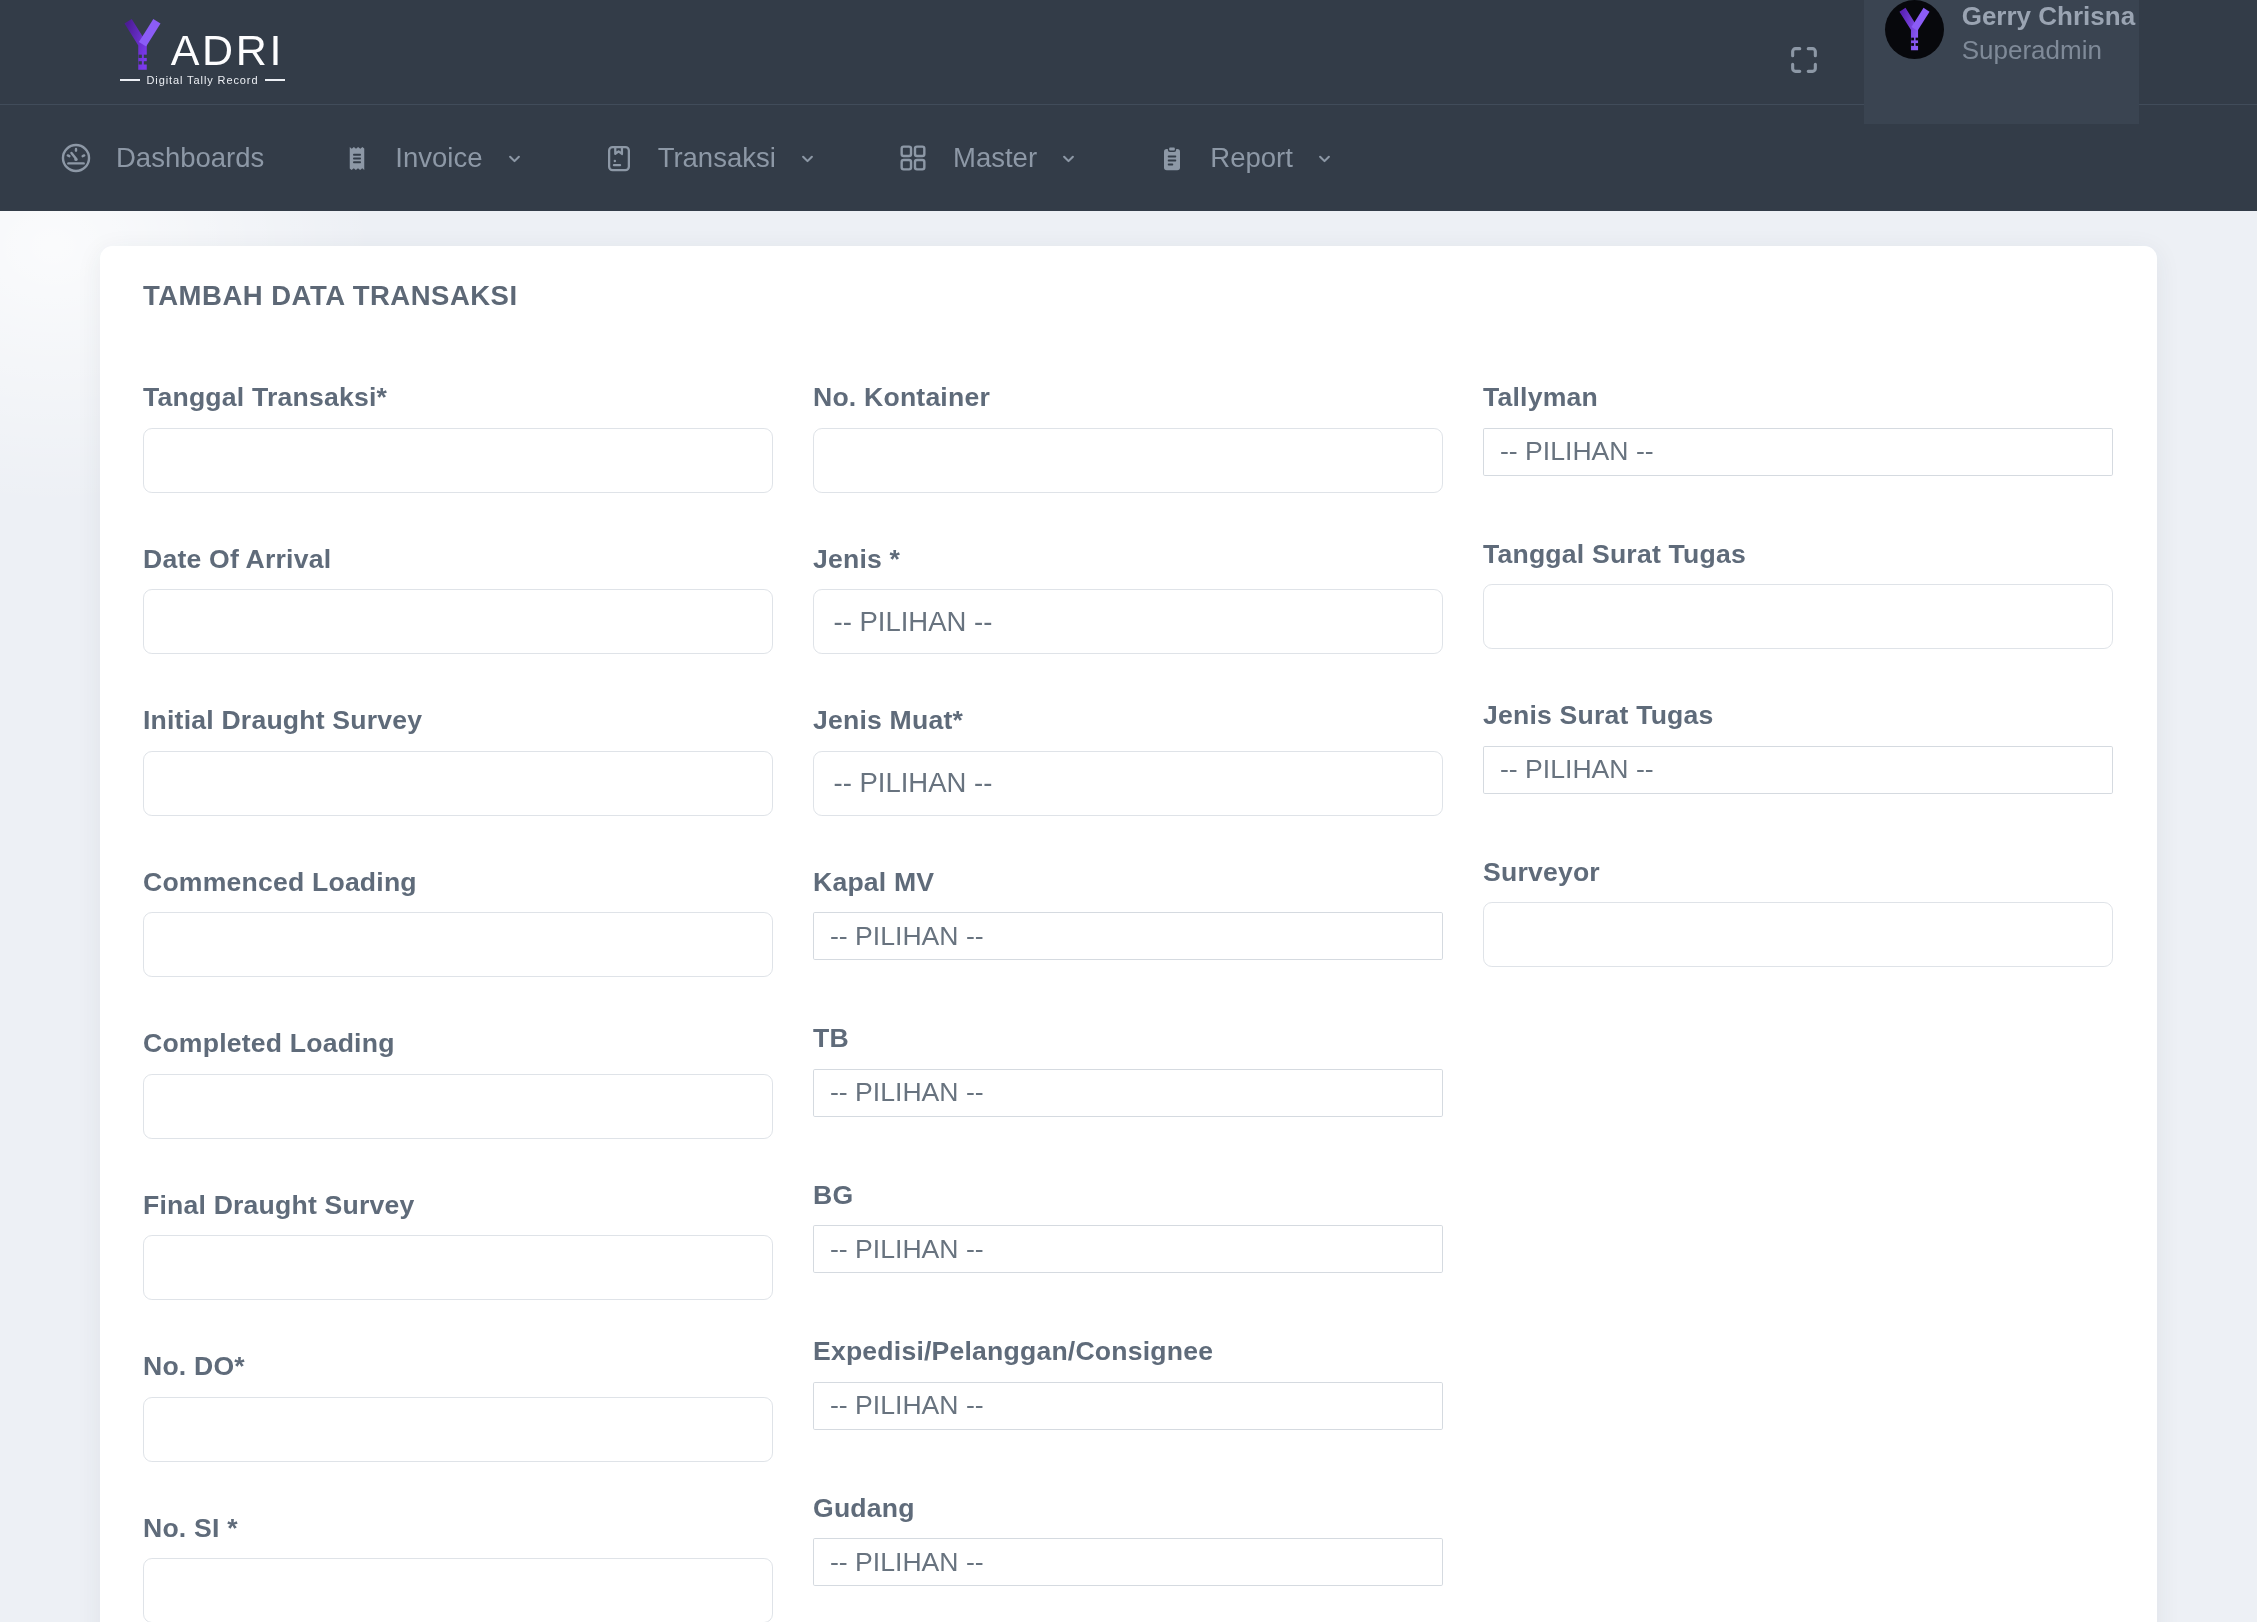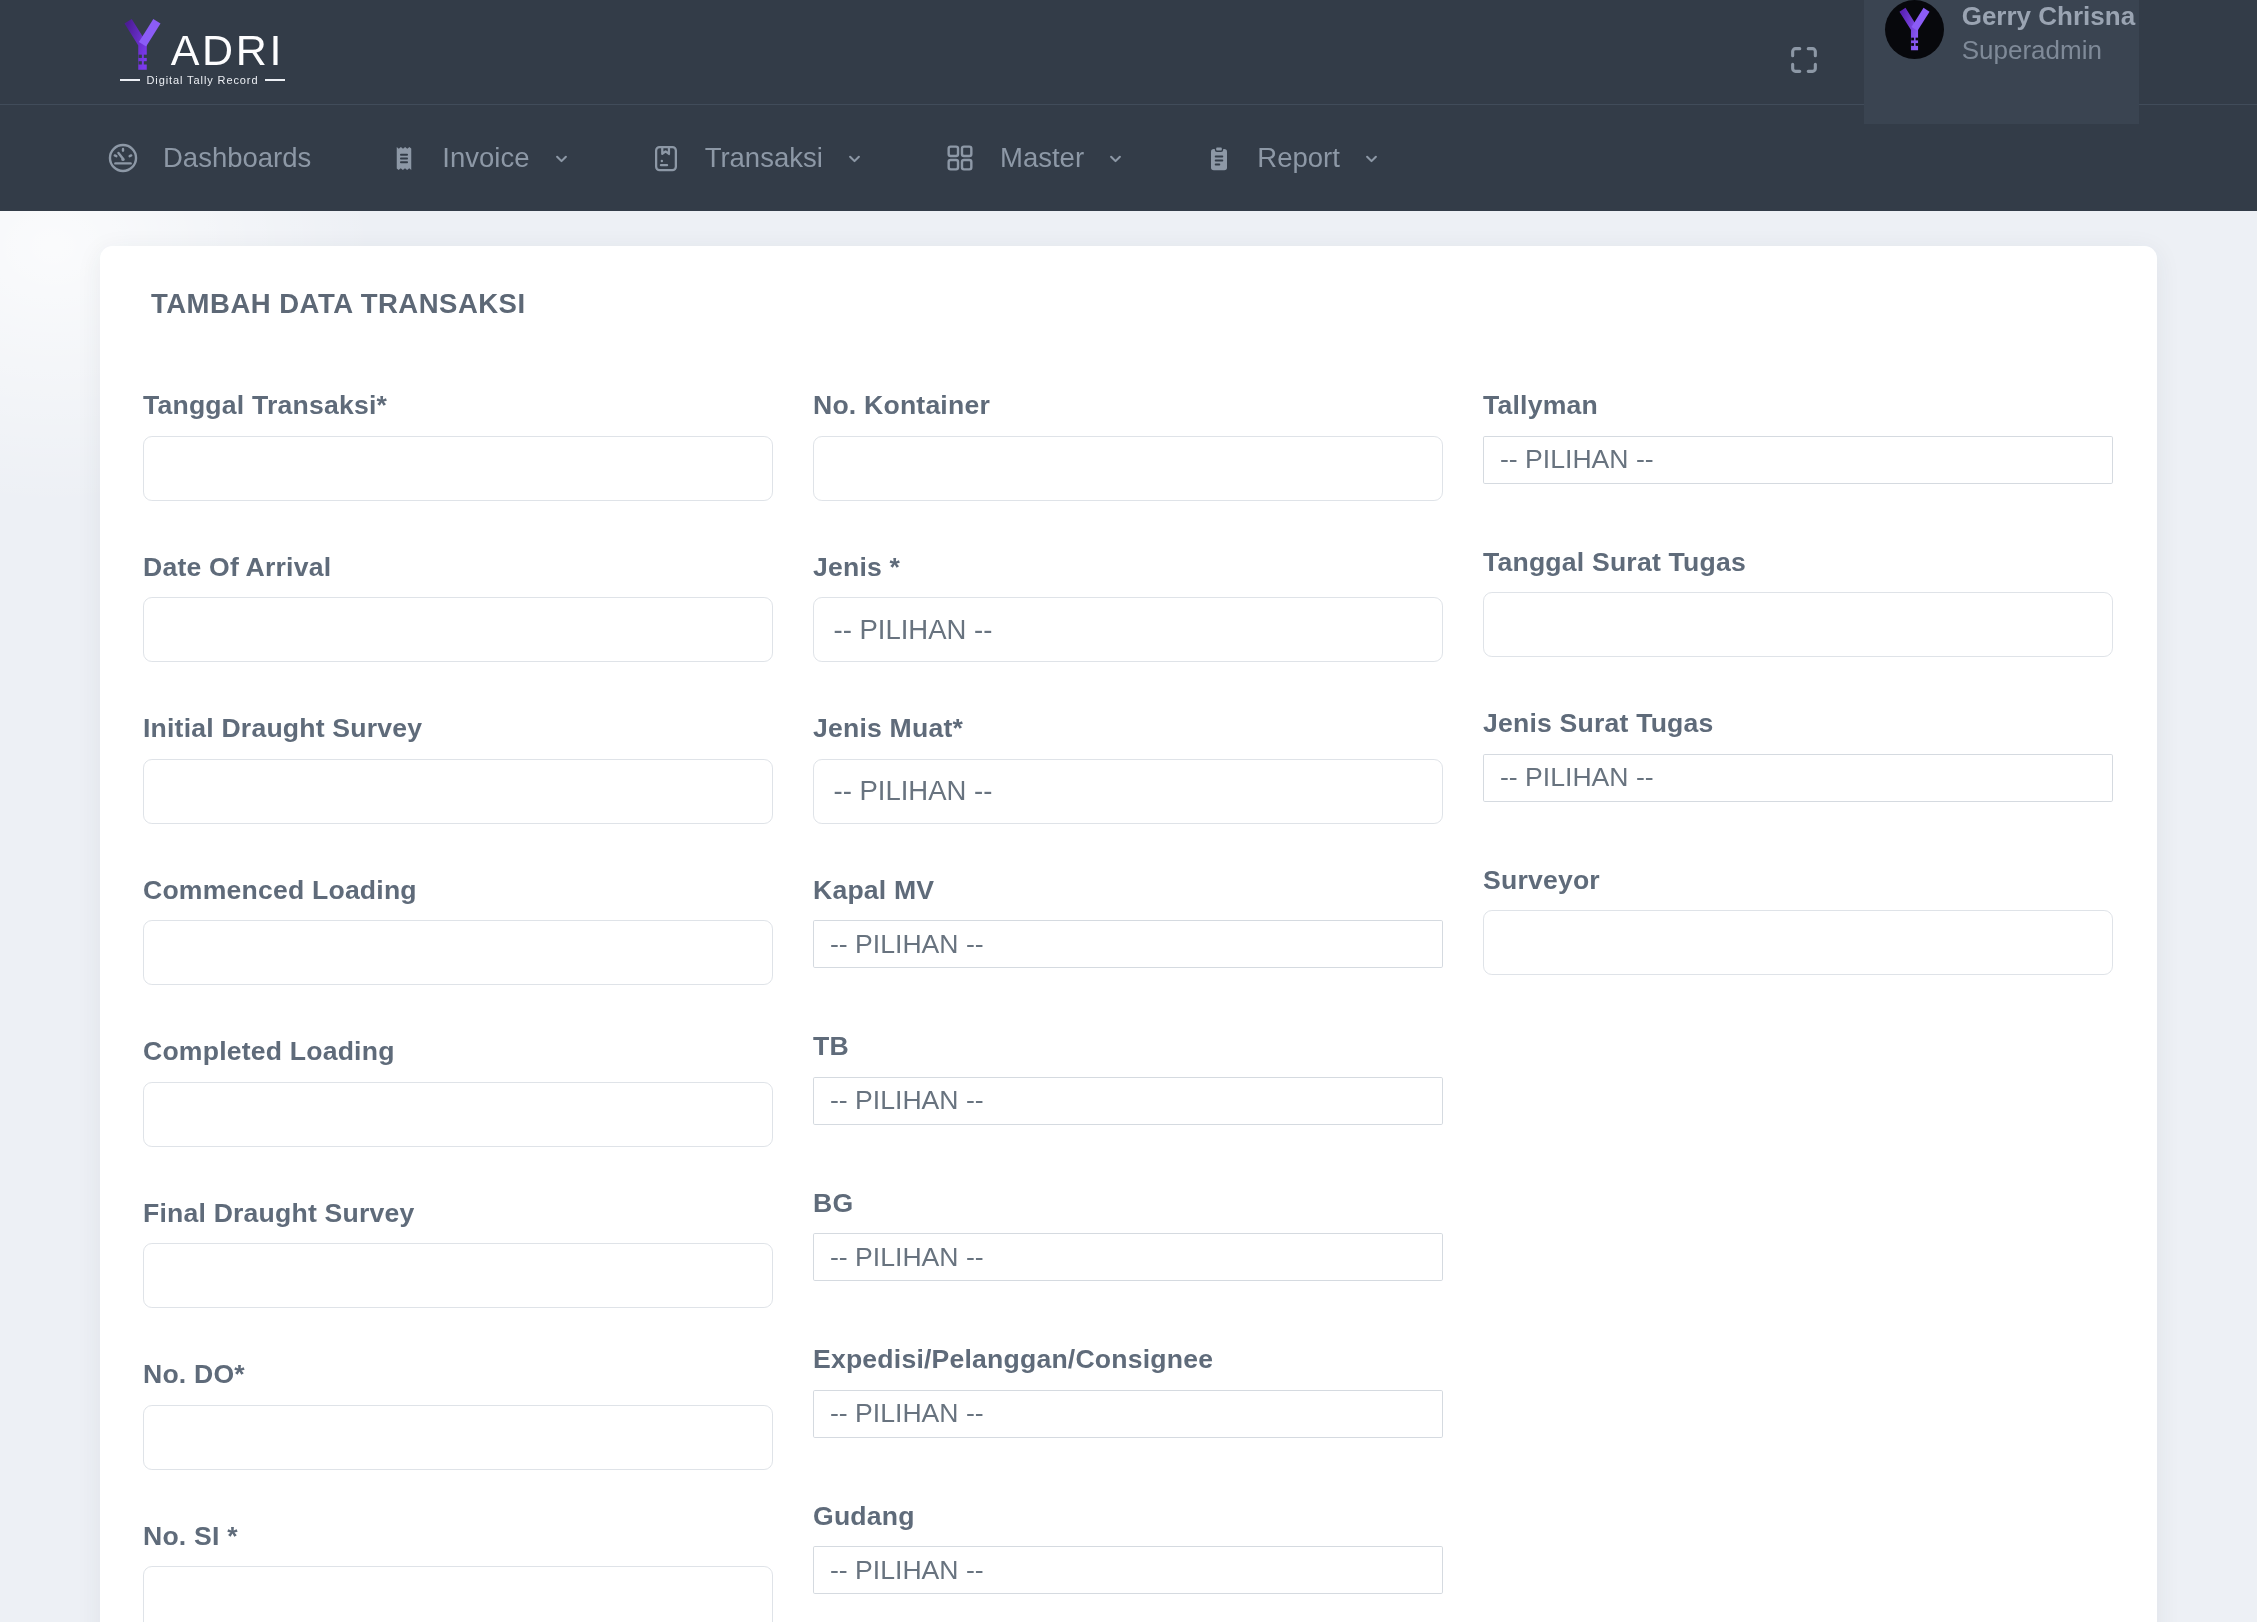--- a/index.html
+++ b/index.html
@@ -23,35 +23,35 @@
   .fs-btn{position:absolute;left:1787px;top:43px;background:none;border:0;padding:0;cursor:pointer;line-height:0}
   .user{
     position:absolute;right:118px;top:0;height:124px;width:275px;background:#3a4451;
     display:flex;align-items:flex-start;gap:17.7px;padding-left:21px;box-sizing:border-box;cursor:pointer;
   }
   .avatar{width:59px;height:59px;border-radius:50%;background:#07080c;display:flex;align-items:center;justify-content:center;flex:0 0 auto}
   .user-name{color:#9aa4b2;font-size:26px;font-weight:700;line-height:32px}
   .user-role{color:#7f8a98;font-size:26px;line-height:28px;margin-top:3.5px}
   
   .menubar{height:106px;background:#333c48;display:flex;align-items:center}
-  .menubar ul{display:flex;gap:78px;padding:0 0 0 106px;margin:0;list-style:none}
+  .menubar ul{display:flex;gap:78px;padding:0 0 0 59px;margin:0;list-style:none}
   .nav-item{display:flex;align-items:center;gap:23px;color:#8d98a6;font-size:27.5px;cursor:pointer;white-space:nowrap}
   .nav-item .ni-icon{line-height:0}
   .nav-item .ni-chev{line-height:0;margin-left:-1.8px}
   
   .content{
     position:relative;height:1392px;
     background:radial-gradient(461px 372px at 53px 35px, rgba(255,255,255,.75), rgba(255,255,255,0) 70%),#edf0f5;
   }
   .card{
     position:absolute;left:100px;top:35px;width:2057px;height:1561px;
     background:#fff;border-radius:12.4px;box-shadow:0 5.3px 26.6px rgba(40,52,67,.07);
     padding:34px 43px;box-sizing:border-box;
   }
-  .card-title{margin:8px;font-size:27.5px;font-weight:700;color:#5d6876;letter-spacing:0.5px}
+  .card-title{margin:0;font-size:27.5px;font-weight:700;color:#5d6876;letter-spacing:0.5px}
   .form-cols{display:flex;gap:40px;margin-top:67px}
   .col{width:630px;flex:0 0 auto}
   .group{margin-bottom:48px}
   .group.square{margin-bottom:60px}
   .group label{display:block;font-size:26.6px;line-height:37px;font-weight:600;color:#5f6b7a;margin-bottom:11.5px;letter-spacing:0.2px}
   .txt{
     display:block;width:100%;height:65px;border:1.8px solid #dfe3e8;border-radius:8.9px;
     box-sizing:border-box;font-size:26.6px;color:#47505b;padding:0 17.7px;outline:none;background:#fff;
     font-family:"Liberation Sans","DejaVu Sans",sans-serif;
   }

